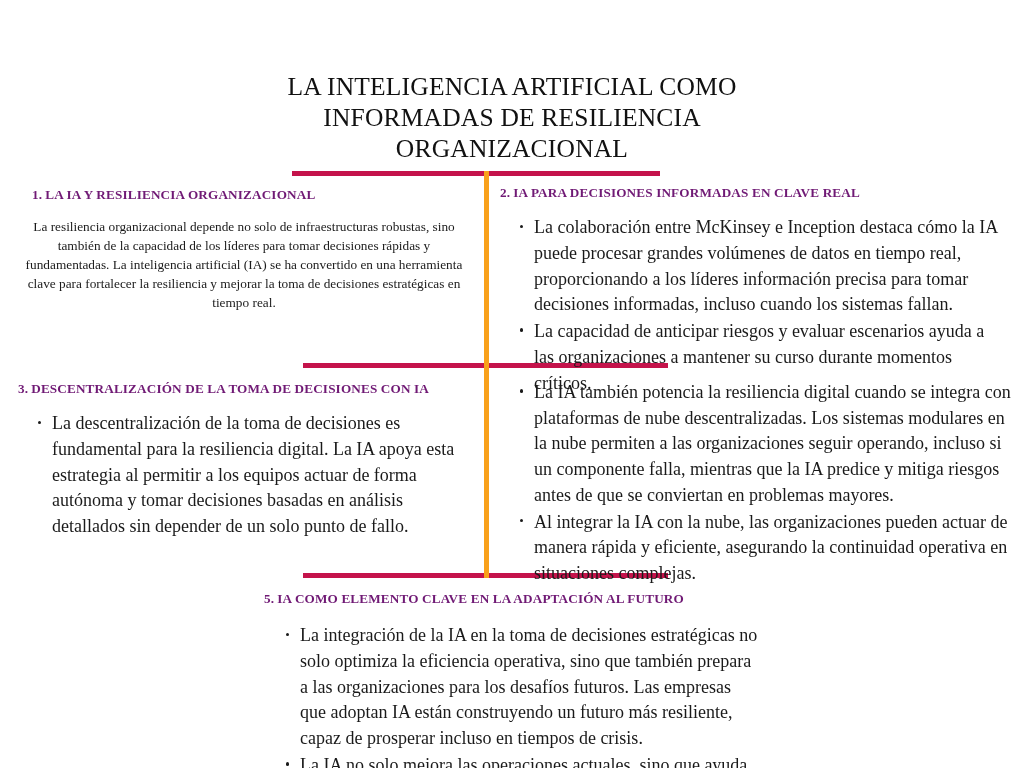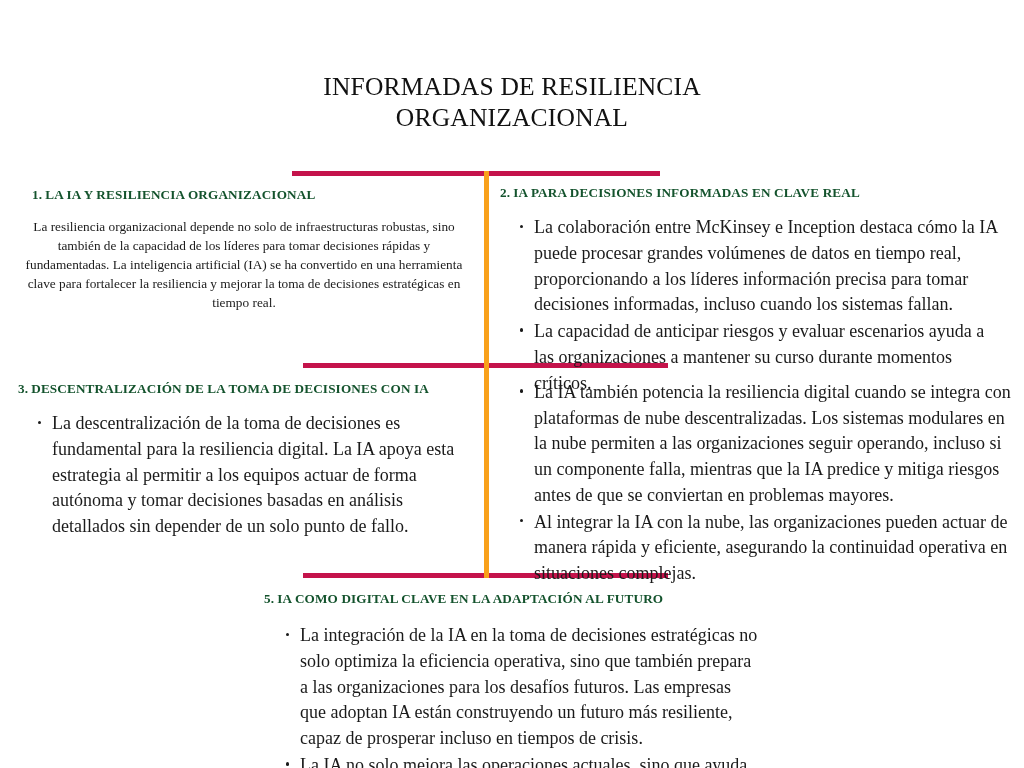--- a/index.html
+++ b/index.html
@@ -67,21 +67,21 @@
   }
   .sec-1 { left: 18px;  top: 186px; width: 452px; }
   .sec-2 { left: 500px; top: 184px; width: 508px; }
   .sec-3 { left: 18px;  top: 380px; width: 460px; }
   .sec-4 { left: 500px; top: 380px; width: 512px; }
   .sec-5 { left: 258px; top: 590px; width: 500px; }
 
   .sec-heading {
     font-size: 13.2px;
     font-weight: bold;
-    color: #14532d;
+    color: #701a75;
     line-height: 1.3;
     margin: 0 0 14px 0;
     letter-spacing: 0.15px;
   }
   .sec-1 .sec-heading { padding-left: 14px; }
   .sec-5 .sec-heading { padding-left: 6px; margin-bottom: 16px; }
 
   .heading-num { margin-right: 3px; }
   .heading-num.wide { margin-right: 9px; }
 
@@ -117,20 +117,21 @@
     border-radius: 50%;
     background: #1a1a1a;
   }
 </style>
 </head>
 <body>
 
 <div class="page">
 
   <h1 class="title">
+    <span class="title-line">LA INTELIGENCIA ARTIFICIAL COMO</span>
     <span class="title-line">INFORMADAS DE RESILIENCIA</span>
     <span class="title-line">ORGANIZACIONAL</span>
   </h1>
 
   <div class="rule rule-top"></div>
   <div class="rule rule-mid"></div>
   <div class="rule rule-bottom"></div>
   <div class="vrule"></div>
 
   <div class="section sec-1">
@@ -161,21 +162,21 @@
 
   <div class="section sec-4">
     <ul class="bullets">
       <li><span class="dot"></span><span>La IA también potencia la resiliencia digital cuando se integra con plataformas de nube descentralizadas. Los sistemas modulares en la nube permiten a las organizaciones seguir operando, incluso si un componente falla, mientras que la IA predice y mitiga riesgos antes de que se conviertan en problemas mayores.</span></li>
       <li><span class="dot"></span><span>Al integrar la IA con la nube, las organizaciones pueden actuar de manera rápida y eficiente, asegurando la continuidad operativa en situaciones complejas.</span></li>
     </ul>
   </div>
 
   <div class="section sec-5">
     <div class="sec-heading">
-      <span class="heading-num">5.</span><span>IA COMO DIGITAL CLAVE EN LA ADAPTACIÓN AL FUTURO</span>
+      <span class="heading-num">5.</span><span>IA COMO ELEMENTO CLAVE EN LA ADAPTACIÓN AL FUTURO</span>
     </div>
     <ul class="bullets">
       <li><span class="dot"></span><span>La integración de la IA en la toma de decisiones estratégicas no solo optimiza la eficiencia operativa, sino que también prepara a las organizaciones para los desafíos futuros. Las empresas que adoptan IA están construyendo un futuro más resiliente, capaz de prosperar incluso en tiempos de crisis.</span></li>
       <li><span class="dot"></span><span>La IA no solo mejora las operaciones actuales, sino que ayuda a las organizaciones a adaptarse y anticipar eventos imprevistos, estableciendo bases para una resiliencia organizacional duradera.</span></li>
     </ul>
   </div>
 
 </div>
 
 </body></html>

